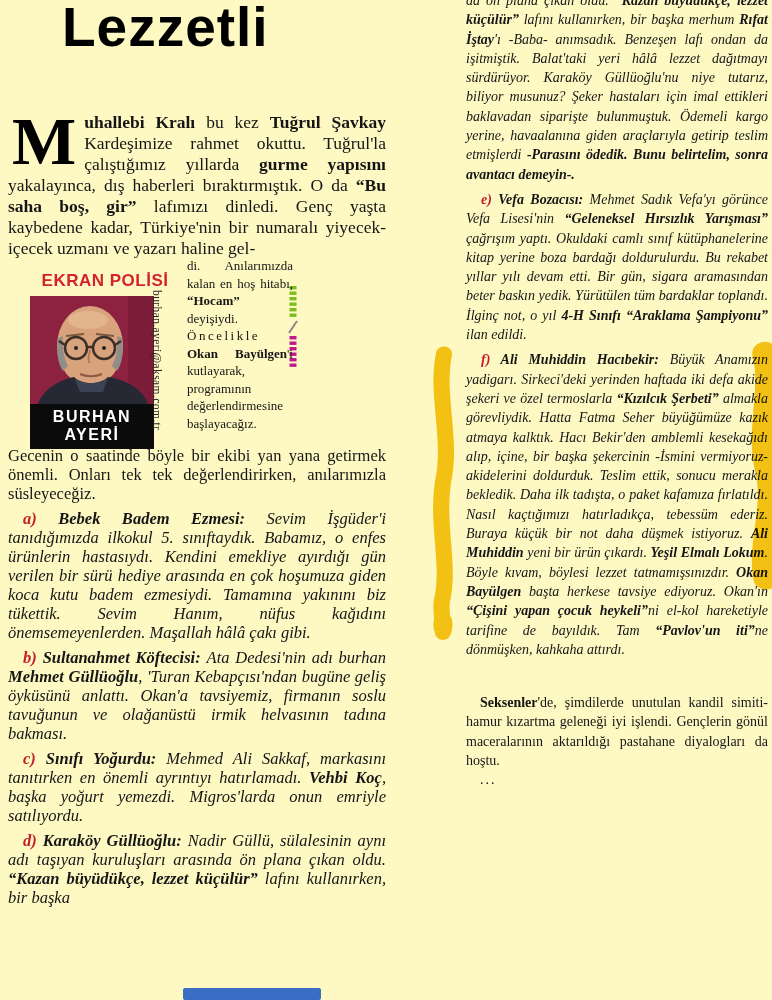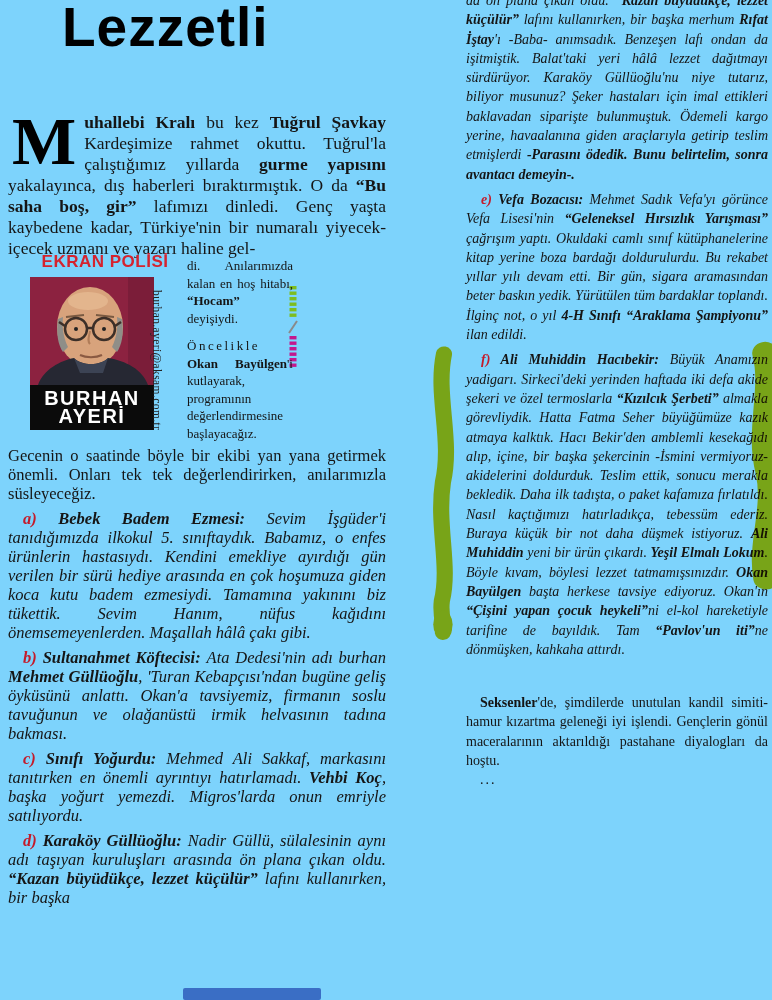--- a/index.html
+++ b/index.html
@@ -1,39 +1,39 @@
 <!DOCTYPE html>
 <html><head>
 <meta charset="utf-8">
 <style>
   html,body{margin:0;padding:0;background:#fff;}
-  .page{position:relative;width:772px;height:1000px;background:#7dd3fc;overflow:hidden;
+  .page{position:relative;width:772px;height:1000px;background:#fef9c3;overflow:hidden;
         font-family:"Liberation Serif",serif;color:#151515;}
   
   .headline{position:absolute;left:62px;top:2px;font-family:"Liberation Sans",sans-serif;
             font-weight:bold;font-size:55px;line-height:50px;color:#000;letter-spacing:1px;}
   
   .intro{position:absolute;left:8px;top:94px;width:378px;font-size:17.5px;line-height:21px;
          text-align:justify;}
   .dropcap{float:left;font-size:68px;line-height:57px;font-weight:bold;padding:1px 8px 0 4px;color:#000;}
   
-  .photo-block{position:absolute;left:30px;top:252px;width:150px;}
+  .photo-block{position:absolute;left:30px;top:271px;width:150px;}
   .kicker{font-family:"Liberation Sans",sans-serif;font-weight:bold;font-size:17px;color:#d5232e;
           text-align:center;letter-spacing:.5px;margin-bottom:5px;white-space:nowrap;}
   .photo{display:block;width:124px;height:108px;}
   .name-bar{width:124px;background:#0b0b0b;color:#fff;font-family:"Liberation Sans",sans-serif;
-            font-weight:bold;font-size:20px;line-height:18px;text-align:center;
+            font-weight:bold;font-size:16px;line-height:18px;text-align:center;
             padding:4px 0 5px;letter-spacing:1.5px;}
   .email{position:absolute;left:151px;top:290px;height:178px;writing-mode:vertical-rl;
          font-size:11.5px;letter-spacing:.4px;color:#222;}
   
   .beside{position:absolute;left:187px;top:257px;width:106px;font-size:13px;line-height:17.5px;
           text-align:justify;}
   .beside p{margin:0;}
-  .beside .p2{margin-top:10px;}
+  .beside .p2{}
   .sp{letter-spacing:2.5px;}
   
   .logo-strip{position:absolute;left:288px;top:286px;width:10px;height:82px;}
   
   .left-lower{position:absolute;left:8px;top:446px;width:378px;height:464px;overflow:hidden;
               font-size:16.5px;line-height:19px;text-align:justify;}
   .left-lower p{margin:0;}
   .item{font-style:italic;text-indent:15px;margin-top:6px !important;}
   .lbl{color:#c41b2a;font-weight:bold;}
   .b{font-weight:bold;}

